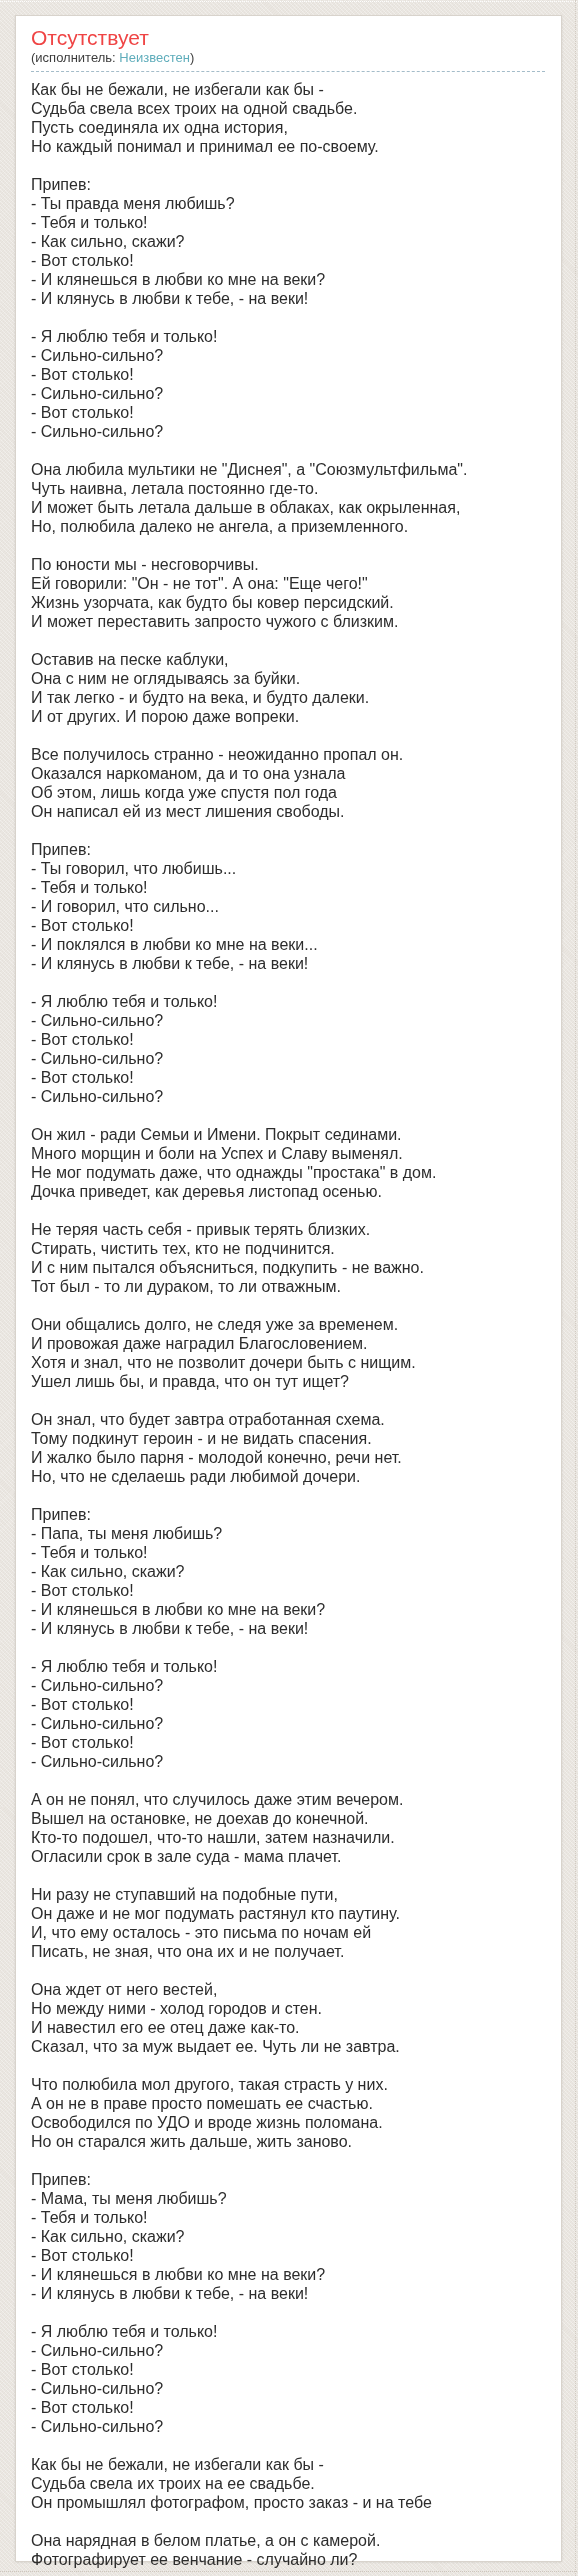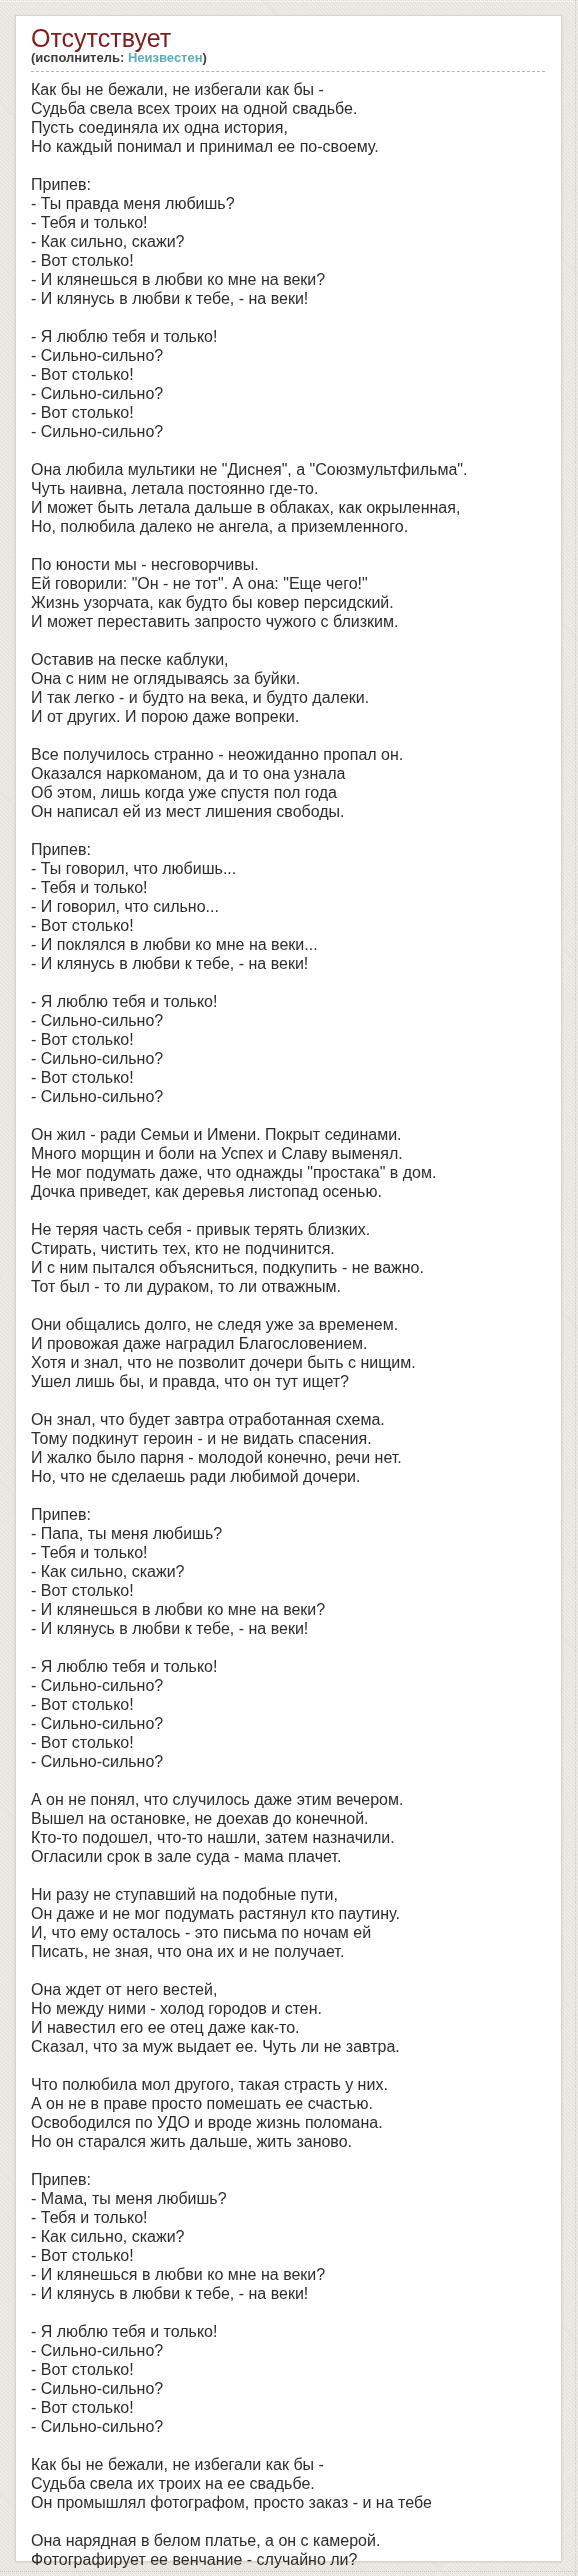--- a/index.html
+++ b/index.html
@@ -37,33 +37,32 @@
     height: 2547px;
     box-sizing: border-box;
     background: #ffffff;
     border: 0.7px solid #d8d3cc;
     box-shadow: 0 0.7px 2.2px rgba(0,0,0,0.10);
     padding: 10px 16px 29px 15px;
   }
   .song-title {
     margin: 0;
     padding: 0;
-    font-size: 25px;
+    font-size: 21px;
     line-height: 24.6px;
     font-weight: 400;
-    color: #7f1d1d;
+    color: #ef4444;
   }
   .artist-line {
     margin: 0;
     padding: 0 0 5px 0;
     font-size: 13px;
     line-height: 16px;
     color: #3d3d3d;
     border-bottom: 0.7px dashed #a4bcc9;
-    font-weight: bold;
   }
   .artist-link {
     color: #5fadbb;
     text-decoration: none;
     cursor: pointer;
   }
   .lyrics {
     margin-top: 8px;
     font-size: 16px;
     line-height: 19px;

